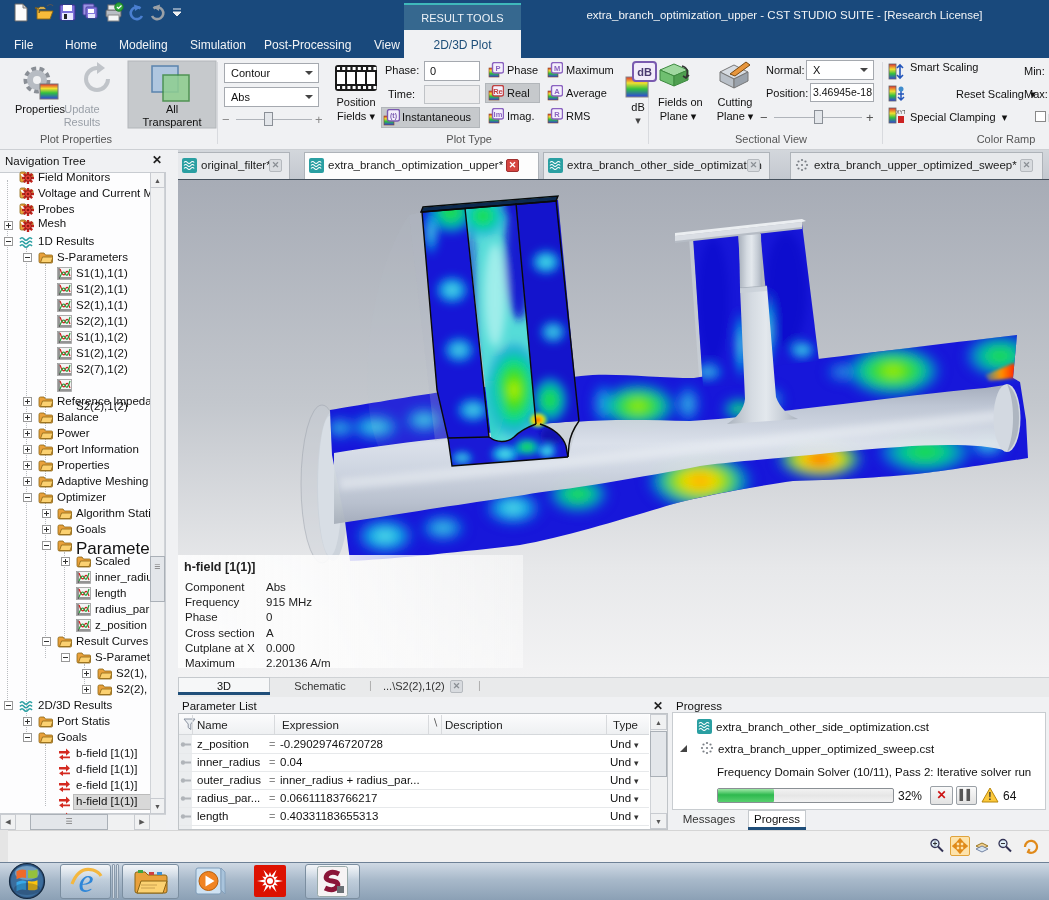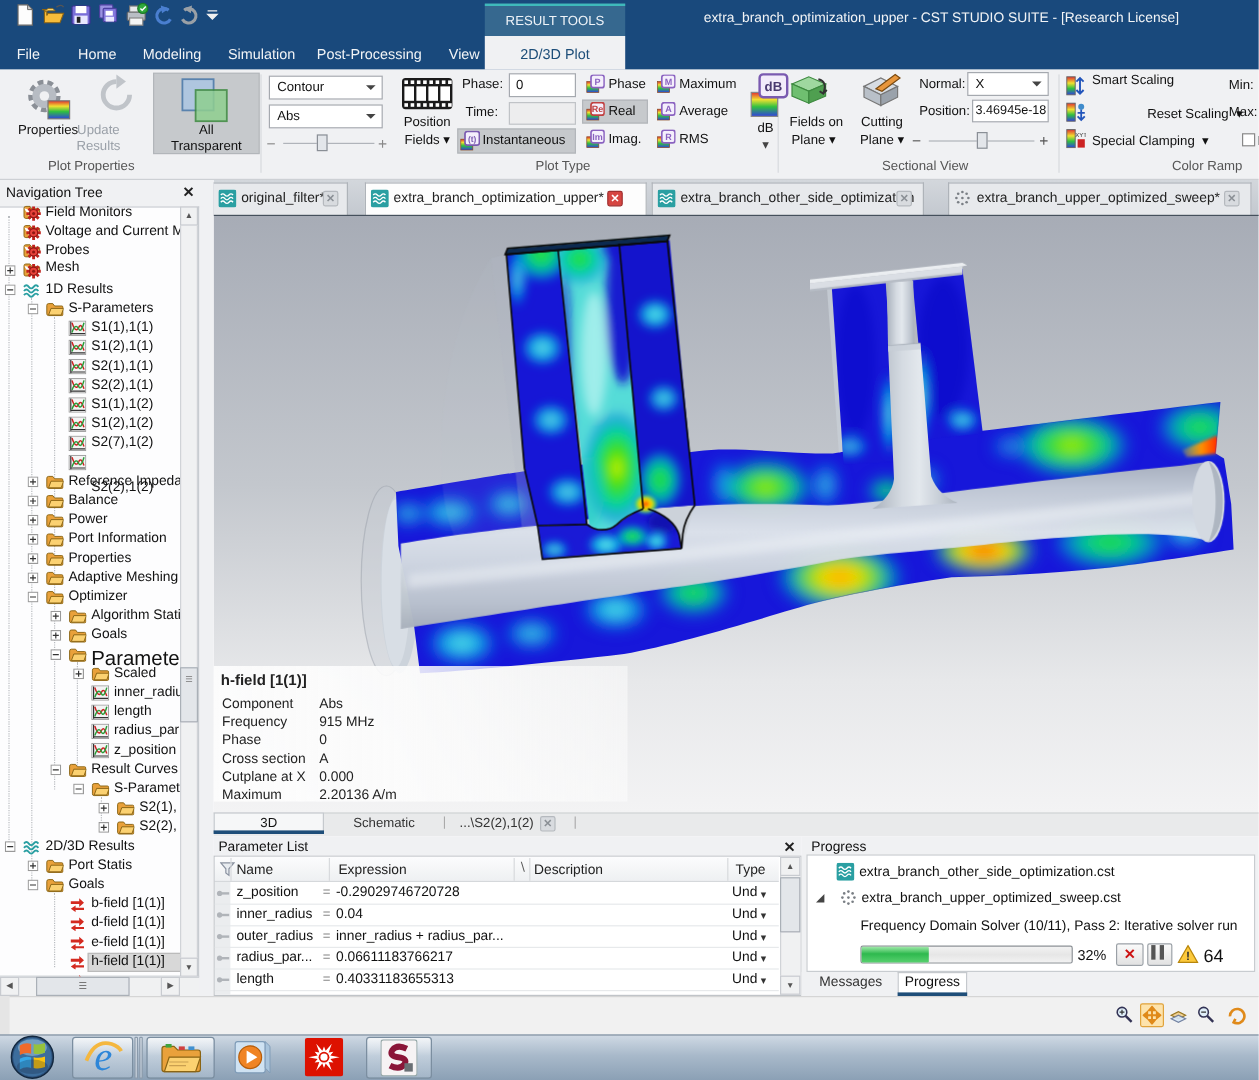--- a/index.html
+++ b/index.html
@@ -868,21 +868,21 @@
     <circle cx="7.0" cy="2.0" r="1.1" fill="#7a7f85"></circle>
     <circle cx="10.5" cy="3.5" r="1.1" fill="#7a7f85"></circle>
     <circle cx="7" cy="7" r="1.1" fill="#7a7f85"></circle>
   </svg><div class="tx" style="left:718px;top:743px;font-size:11.5px">extra_branch_upper_optimized_sweep.cst</div><div class="tx" style="left:717px;top:766px;font-size:11.5px">Frequency Domain Solver (10/11), Pass 2: Iterative solver run</div><div class="abs" style="left:717px;top:788px;width:177px;height:15px;background:linear-gradient(#f2f2f2,#e6e6e6,#f2f2f2);border:1px solid #8a8f94;border-radius:2px"></div><div class="abs" style="left:718px;top:789px;width:56px;height:13px;background:linear-gradient(#9fe8a8,#2eb94e 45%,#57d06e);border-radius:1px"></div><div class="tx" style="left:898px;top:789px;font-size:12px">32%</div><div class="abs" style="left:930px;top:786px;width:23px;height:19px;background:linear-gradient(#fafafa,#e2e2e2);border:1px solid #9aa0a6;border-radius:2px">
     <div style="text-align:center;line-height:17px;color:#cc1111;font-weight:bold;font-size:12px">✕</div>
   </div><div class="abs" style="left:956px;top:786px;width:21px;height:19px;background:linear-gradient(#fafafa,#e2e2e2);border:1px solid #9aa0a6;border-radius:2px">
     <div style="text-align:center;line-height:16px;color:#555;font-weight:bold;font-size:10px">▌▌</div>
   </div><svg class="abs" style="left:981px;top:787px" width="18" height="17">
     <path d="M9 1 L17 15 H1 z" fill="#fcc93c" stroke="#b8860b"></path>
     <text x="9" y="13" text-anchor="middle" font-size="10" font-weight="bold" fill="#333" font-family="Liberation Sans">!</text>
-  </svg><div class="tx" style="left:1003px;top:789px;font-size:15px">64</div><div class="abs" style="left:668px;top:810px;width:381px;height:20px;background:#f0f1f3"></div><div class="tx" style="left:672px;top:813px;">
+  </svg><div class="tx" style="left:1003px;top:789px;font-size:12px">64</div><div class="abs" style="left:668px;top:810px;width:381px;height:20px;background:#f0f1f3"></div><div class="tx" style="left:672px;top:813px;">
     <div style="width:74px;text-align:center;font-size:11.5px;color:#333">Messages</div>
   </div><div class="abs" style="left:748px;top:810px;width:58px;height:18px;background:#fff;border:1px solid #c5c9cd;border-bottom:none"></div><div class="tx" style="left:748px;top:813px;">
     <div style="width:58px;text-align:center;font-size:11.5px">Progress</div>
   </div><div class="abs" style="left:748px;top:827px;width:58px;height:3px;background:#1f4e79"></div><div class="abs" style="left:0px;top:830px;width:1049px;height:32px;background:#f1f1f1;border-top:1px solid #d5d5d5"></div><div class="abs" style="left:0px;top:830px;width:8px;height:32px;background:#e5e5e5"></div><svg class="abs" style="left:930px;top:838px" width="16" height="16">
     <circle cx="5" cy="5.5" r="4" fill="#dfeef8" stroke="#335" stroke-width="1.3"></circle>
     <line x1="3" y1="5.5" x2="7" y2="5.5" stroke="#333"></line>
     <line x1="5" y1="3.5" x2="5" y2="7.5" stroke="#333"></line>
     <line x1="8" y1="8.5" x2="13" y2="13.5" stroke="#335" stroke-width="2"></line>
   </svg><div class="abs" style="left:950px;top:836px;width:20px;height:20px;background:#fde3ac;border:1px solid #e0a33c;border-radius:2px"></div><svg class="abs" style="left:952px;top:838px" width="16" height="16">
     <path d="M8 1 v14 M1 8 h14 M8 1 l-2.5 3 h5 z M8 15 l-2.5 -3 h5 z M1 8 l3 -2.5 v5 z M15 8 l-3 -2.5 v5 z" stroke="#e08a1a" fill="#e08a1a" stroke-width="1.6"></path>

